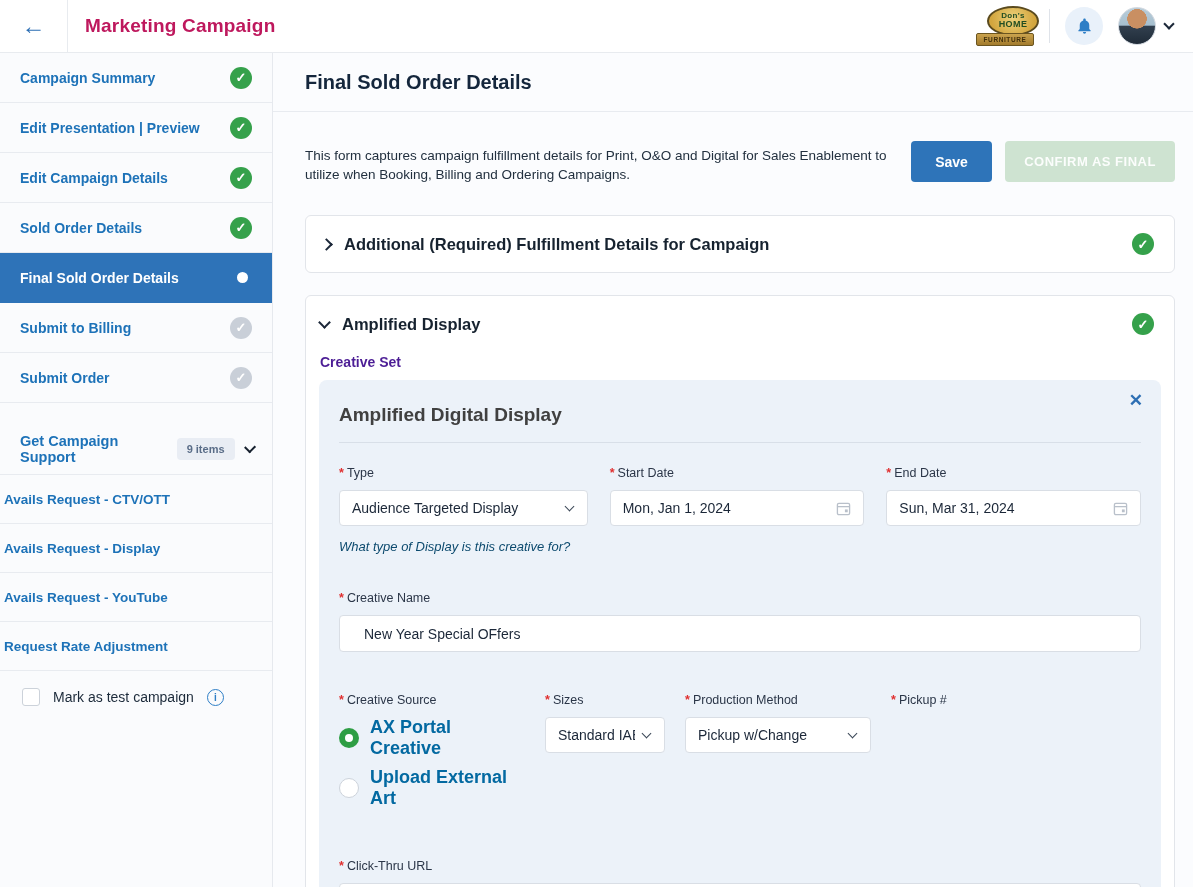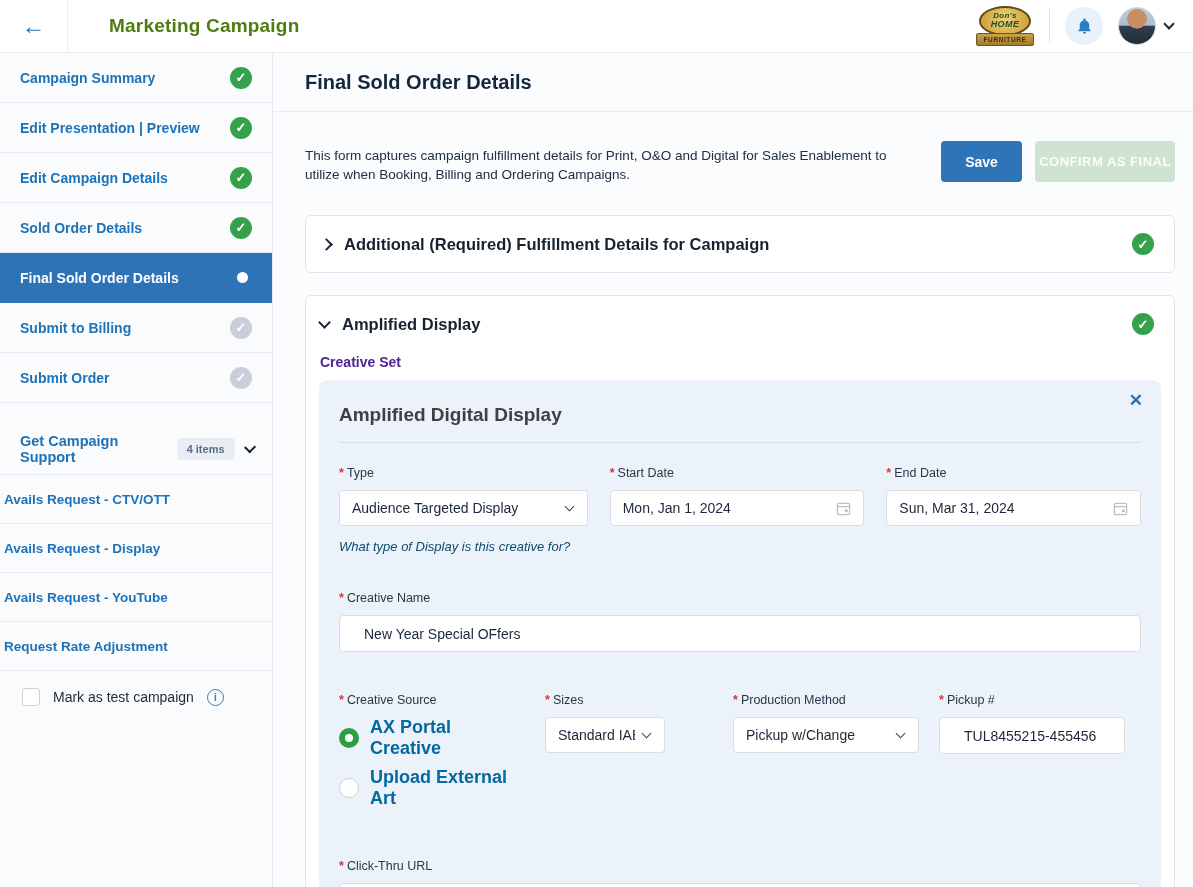--- a/index.html
+++ b/index.html
@@ -6,28 +6,28 @@
   html,body { width:1193px; height:887px; overflow:hidden; background:#fbfcfe;
     font-family:"Liberation Sans", sans-serif; }
   .app { width:1193px; height:887px; display:flex; flex-direction:column; }
 
   
   .topbar { height:53px; background:#fff; border-bottom:1px solid #e8ebef;
     display:flex; align-items:center; flex-shrink:0; }
   .back-col { width:68px; height:100%; display:flex; align-items:center; justify-content:center;
     border-right:1px solid #e8ebef; cursor:pointer; }
   .back-arrow { color:#2d6fb4; font-size:24px; line-height:1; }
-  .topbar-title { margin-left:41px; font-size:19px; font-weight:700; color:#4d7c0f; letter-spacing:.2px; }
+  .topbar-title { margin-left:17px; font-size:19px; font-weight:700; color:#be185d; letter-spacing:.2px; }
   .topbar-right { margin-left:auto; display:flex; align-items:center; gap:15px; padding-right:20px; }
 
   .logo { position:relative; width:58px; height:44px; }
-  .logo-oval { position:absolute; top:2px; left:3px; width:52px; height:30px;
+  .logo-oval { position:absolute; top:2px; left:11px; width:52px; height:30px;
     background:radial-gradient(circle at 50% 40%, #ecd07a, #d3a63e 75%);
     border:2px solid #5a4a1e; border-radius:50%;
-    display:flex; flex-direction:column; align-items:center; justify-content:center; z-index:2;font-style:italic; }
+    display:flex; flex-direction:column; align-items:center; justify-content:center; z-index:2; }
   .logo-line1 { font-size:8px; font-weight:700; color:#214d22; line-height:1.1; letter-spacing:.3px; }
   .logo-line2 { font-size:9px; font-weight:800; color:#214d22; line-height:1.1; letter-spacing:.4px; }
   .logo-banner { position:absolute; bottom:2px; left:0; width:58px; height:13px;
     background:linear-gradient(#caa34e,#a37b2c); border:1px solid #6b5520; border-radius:2px;
     color:#42300d; font-size:6.5px; font-weight:700; text-align:center; line-height:11px; letter-spacing:.6px; z-index:3; }
 
   .v-divider { width:1px; height:34px; background:#dfe3e9; }
   .bell-btn { width:38px; height:38px; border-radius:50%; background:#e9f1fa; border:none;
     display:flex; align-items:center; justify-content:center; cursor:pointer; }
   .user-menu { display:flex; align-items:center; gap:9px; cursor:pointer; }
@@ -74,21 +74,21 @@
   .main { flex:1; min-width:0; background:#fbfcfe; display:flex; flex-direction:column; overflow:hidden; }
   .main-title-row { height:59px; padding:0 32px; display:flex; align-items:center; border-bottom:1px solid #e8ebf0; flex-shrink:0; }
   .main-title { font-size:20px; font-weight:700; color:#14263c; }
   .main-scroll { padding:29px 18px 0 32px; }
 
   .intro-row { display:flex; align-items:flex-start; }
   .intro-text { width:585px; font-size:13.5px; color:#22303f; line-height:1.42; padding-top:5px; }
   .intro-buttons { margin-left:auto; display:flex; gap:13px; }
   .btn { border:none; border-radius:4px; cursor:pointer; font-family:inherit; }
   .btn-save { width:81px; height:41px; background:#2e74b9; color:#fff; font-size:14px; font-weight:600; }
-  .btn-confirm { width:140px; height:41px; background:#cee3d1; color:rgba(255,255,255,.92);
+  .btn-confirm { width:170px; height:41px; background:#cee3d1; color:rgba(255,255,255,.92);
     font-size:13px; font-weight:700; letter-spacing:.5px; cursor:default; }
 
   .acc { background:#fff; border:1px solid #e2e5ea; border-radius:6px; }
   .acc1 { margin-top:31px; }
   .acc2 { margin-top:22px; }
   .acc-header { height:56px; display:flex; align-items:center; padding:0 20px 0 14px; gap:13px; cursor:pointer; }
   .acc-chevron { width:9px; height:9px; border-right:2px solid #1b2738; border-bottom:2px solid #1b2738; flex-shrink:0; }
   .acc-chevron.right { transform:rotate(-45deg); margin-left:2px; }
   .acc-chevron.down { transform:rotate(45deg); margin-top:-4px; }
   .acc-title { font-size:16.5px; font-weight:700; color:#16222f; }
@@ -125,21 +125,21 @@
   .row3 { display:flex; gap:20px; margin-top:41px; }
   .col-source { width:186px; }
   .radio-row { display:flex; align-items:center; gap:11px; margin-bottom:8px; cursor:pointer; }
   .radio { width:20px; height:20px; border-radius:50%; position:relative; flex-shrink:0; }
   .radio.sel { background:#2e9e44; }
   .radio.sel::after { content:""; position:absolute; left:6px; top:6px; width:8px; height:8px;
     border-radius:50%; background:#fff; }
   .radio.unsel { background:#fff; border:1.5px solid #cdd3db; }
   .radio-label { font-size:18px; font-weight:700; color:#0369a1; }
   .col-sizes { width:120px; }
-  .col-prod { width:186px;margin-left:48px; }
+  .col-prod { width:186px; }
   .col-pickup { width:186px; }
 
   .row4 { margin-top:42px; }
 </style>
 </head>
 <body>
 
 <div class="app">
 
   <div class="topbar">
@@ -195,21 +195,21 @@
         <span class="step-label">Submit to Billing</span>
         <span class="step-status check gray">✓</span>
       </div>
       <div class="step">
         <span class="step-label">Submit Order</span>
         <span class="step-status check gray">✓</span>
       </div>
 
       <div class="support-header">
         <span class="support-label">Get Campaign Support</span>
-        <span class="badge">4 items</span>
+        <span class="badge">9 items</span>
         <span class="support-chevron"></span>
       </div>
       <div class="support-link">
         <span>Avails Request - CTV/OTT</span>
       </div>
       <div class="support-link">
         <span>Avails Request - Display</span>
       </div>
       <div class="support-link">
         <span>Avails Request - YouTube</span>
@@ -336,21 +336,20 @@
                 </label>
                 <div class="select">
                   <span class="sel-text">Pickup w/Change</span>
                   <span class="sel-chevron"></span>
                 </div>
               </div>
               <div class="col-pickup">
                 <label class="f-label">
                   <span class="ast">*</span><span>Pickup #</span>
                 </label>
-                <input class="text-input" type="text" value="TUL8455215-455456" style="">
               </div>
             </div>
 
             <div class="row4">
               <label class="f-label">
                 <span class="ast">*</span><span>Click-Thru URL</span>
               </label>
               <input class="text-input" type="text" value="http://www.donshomefurniture.com/" style="">
             </div>
 

